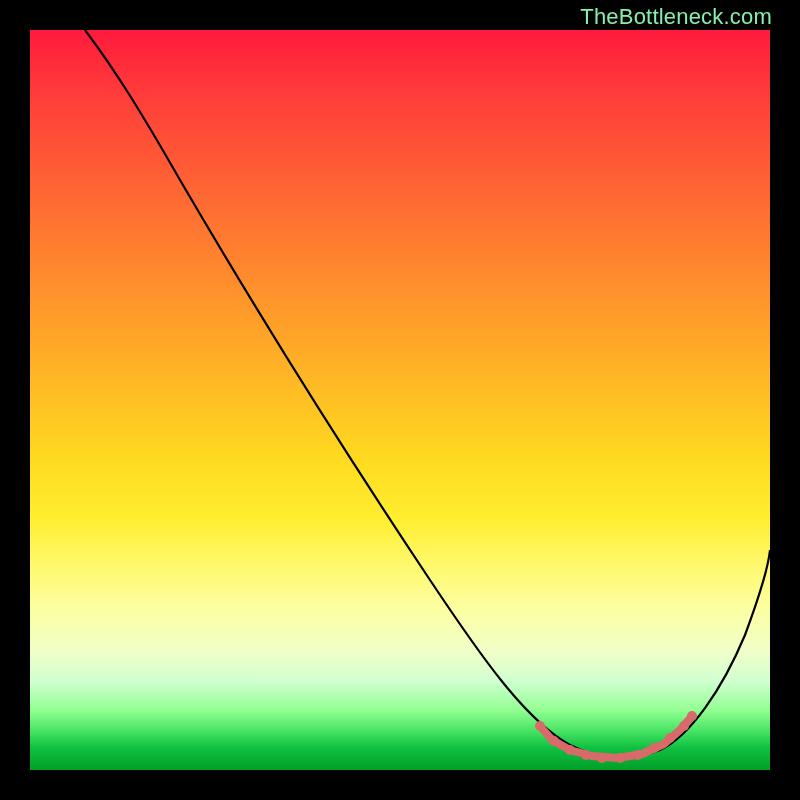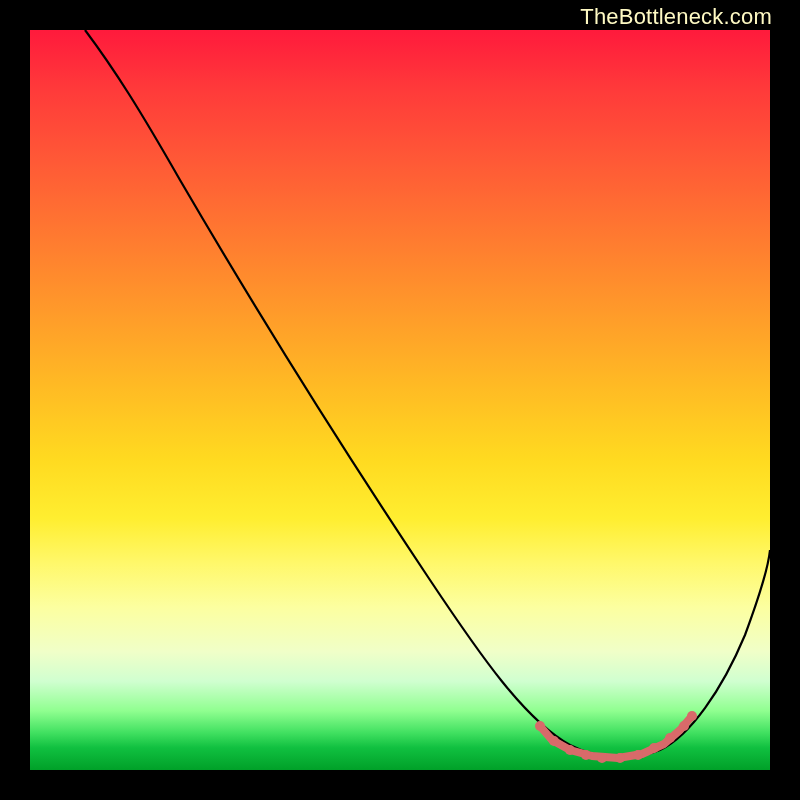--- a/index.html
+++ b/index.html
@@ -63,21 +63,21 @@
     stroke-linecap: round;
     stroke-linejoin: round;
   }
   .marker-dot {
     fill: #d86a6a;
   }
   .watermark {
     position: absolute;
     top: 4px;
     right: 28px;
-    color: #fef9c3;
+    color: #86efac;
     font-size: 22px;
     font-weight: 500;
     letter-spacing: 0.2px;
   }
 </style>
 </head>
 <body>
 
 <div class="frame">
 

